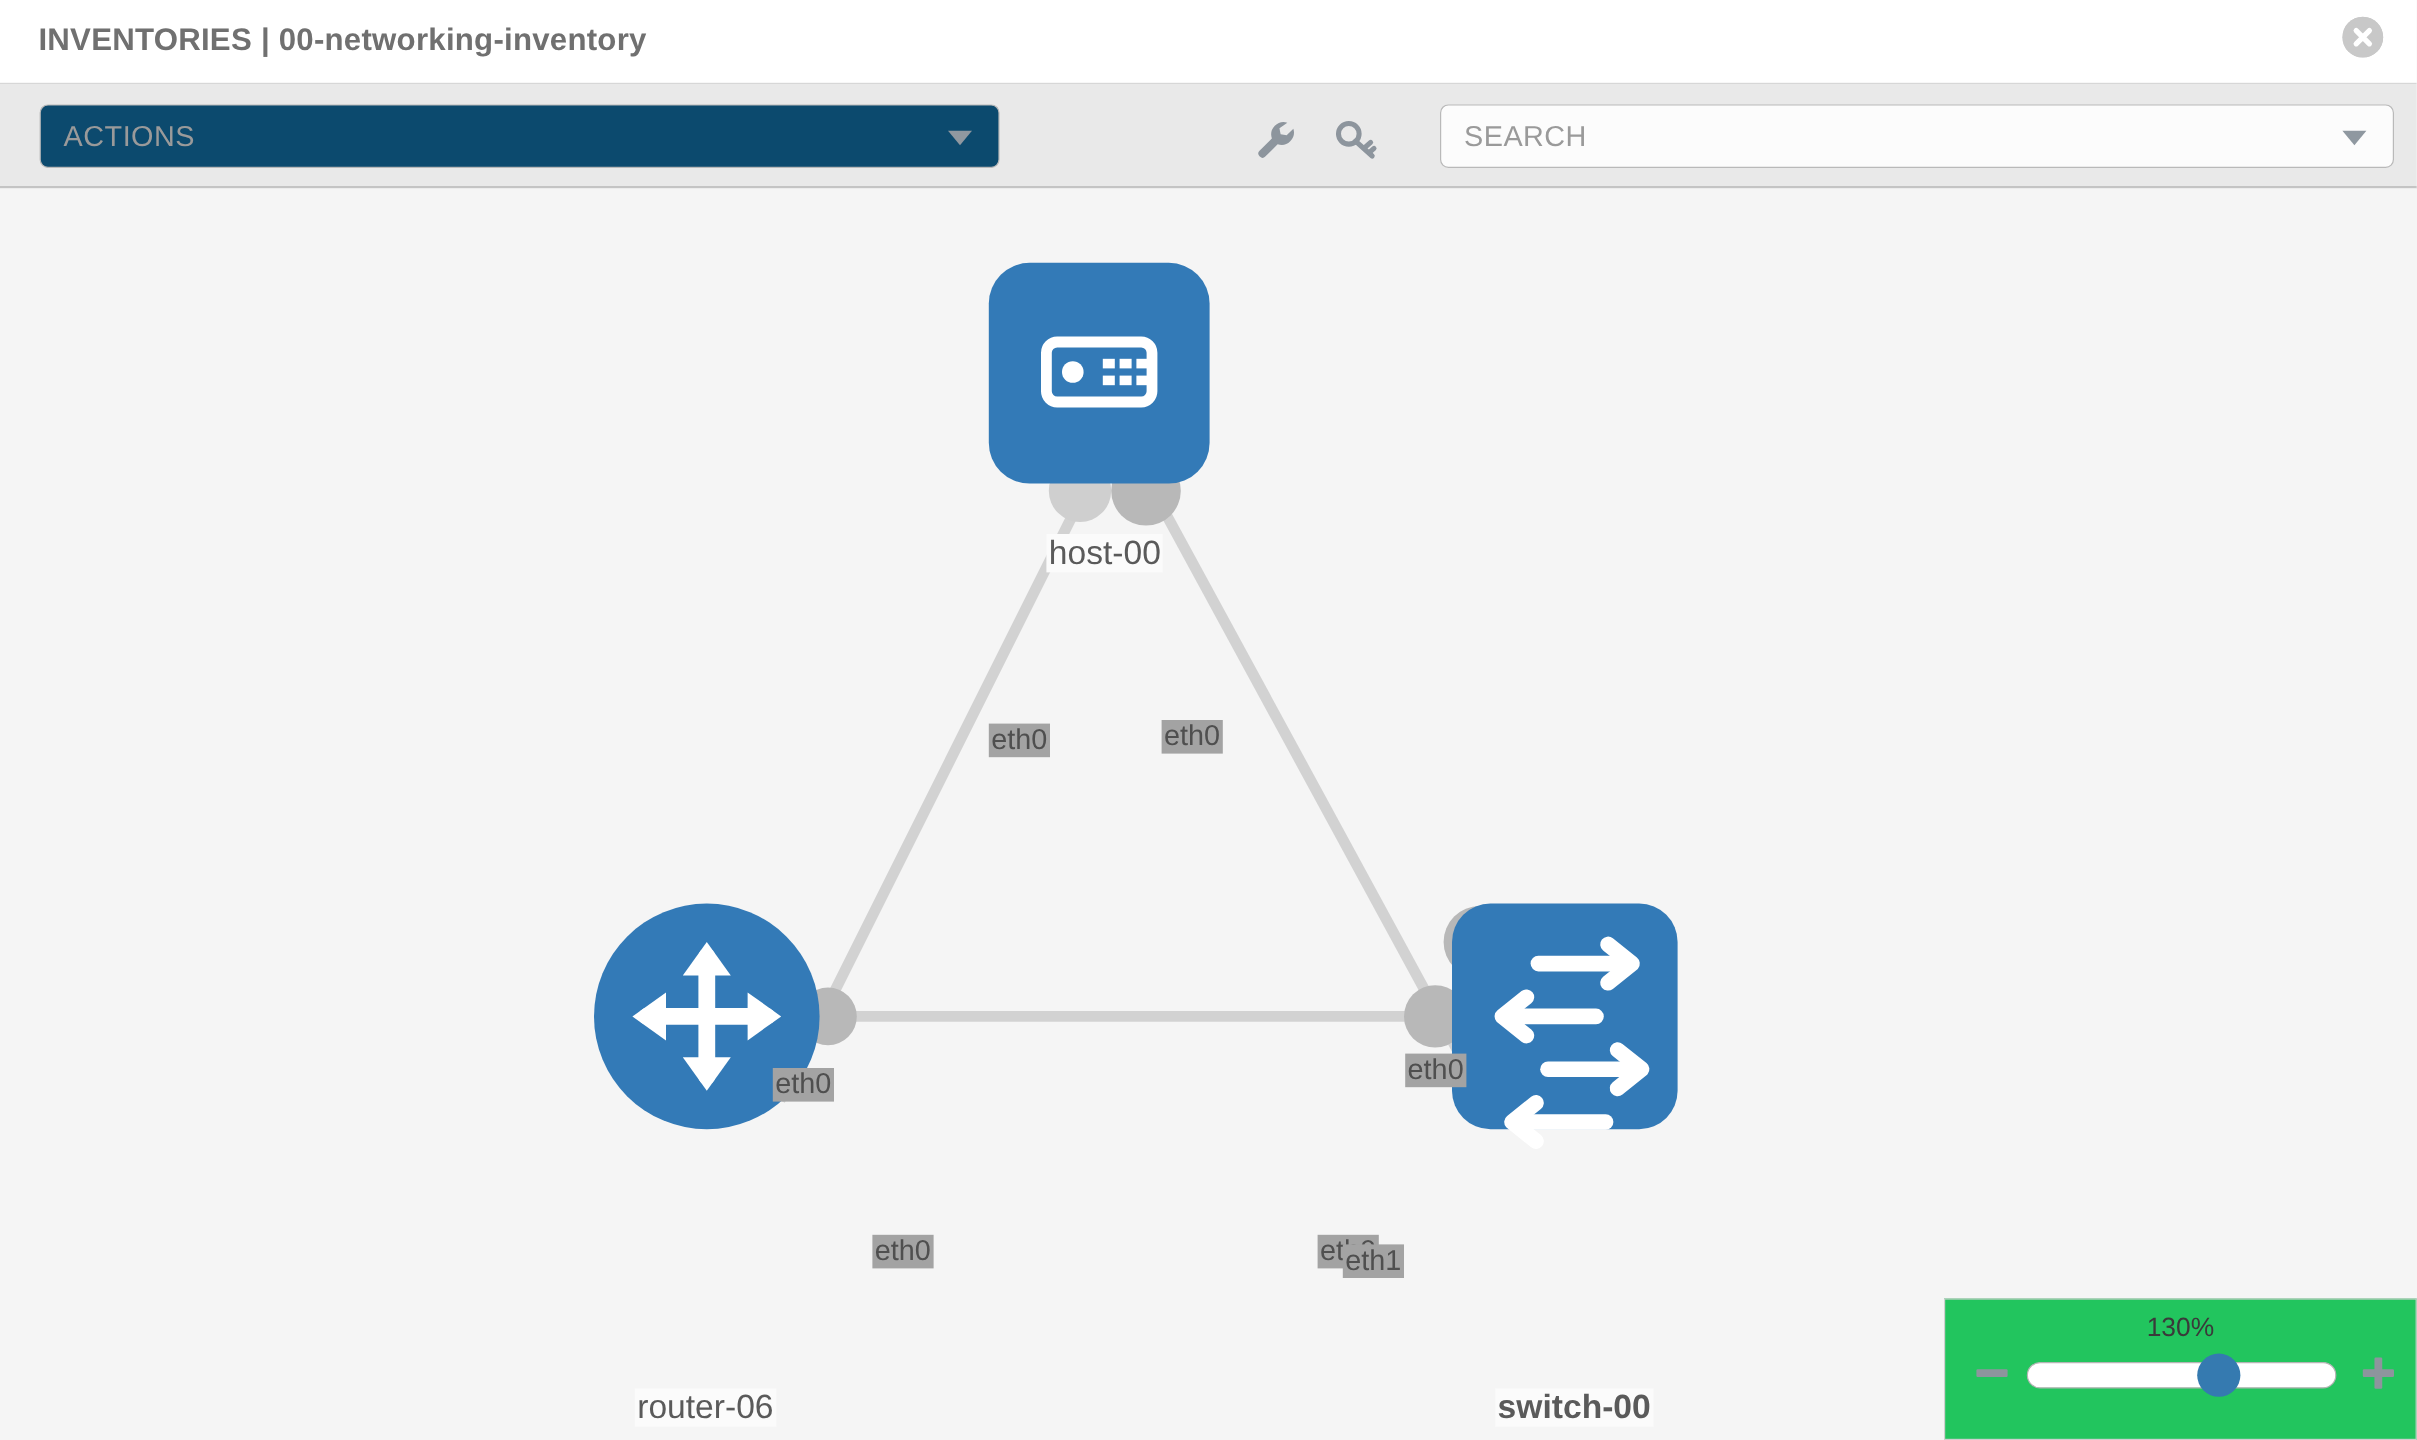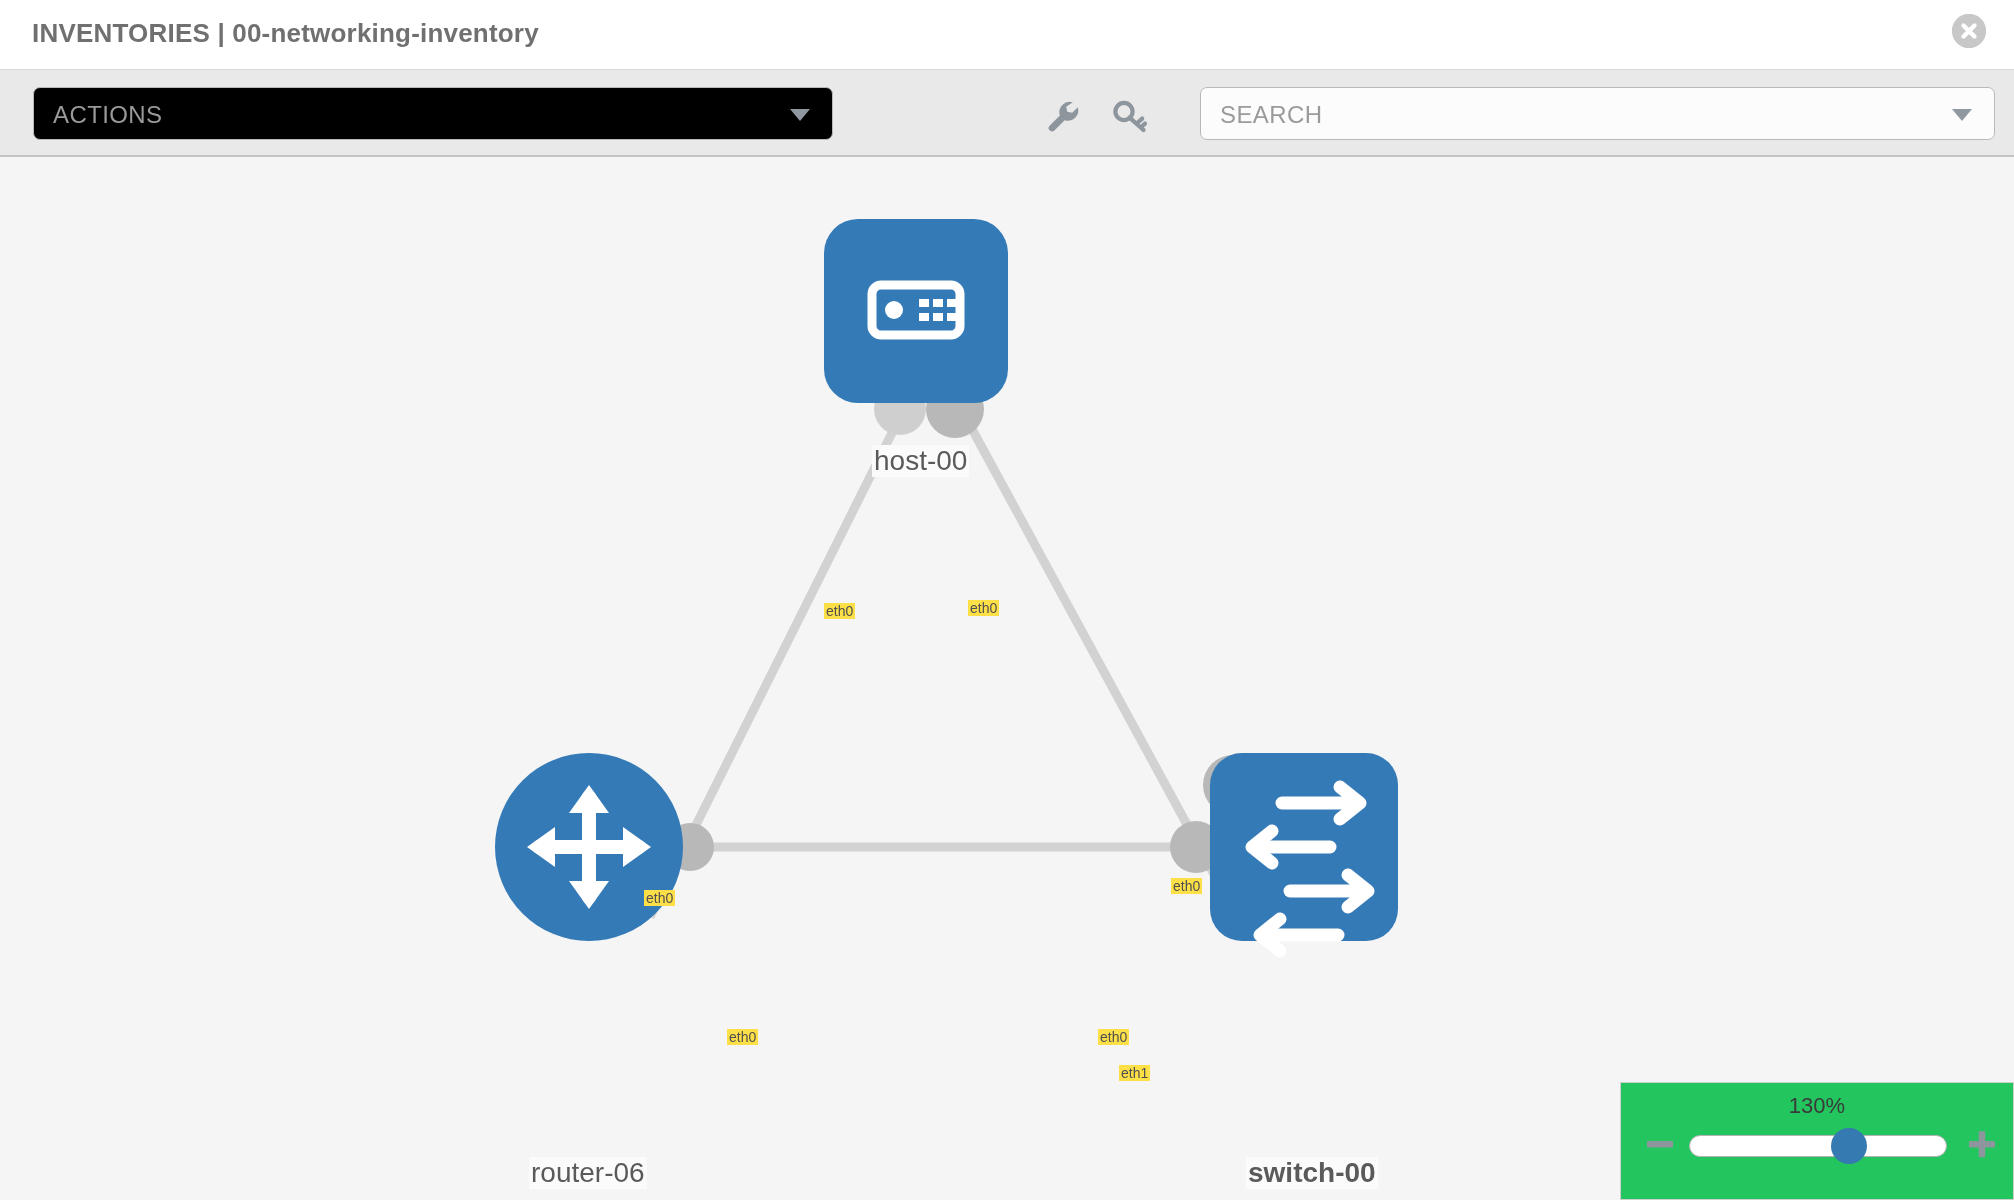--- a/index.html
+++ b/index.html
@@ -64,21 +64,21 @@
     background: #e9e9e9;
     border-bottom: 2px solid #c4c4c4;
     box-sizing: border-box;
   }
   .actions-select {
     position: absolute;
     left: 33px;
     top: 17px;
     width: 800px;
     height: 53px;
-    background: #000000;
+    background: #0c4a6e;
     border: 1px solid #b9b9b9;
     border-radius: 7px;
     box-sizing: border-box;
     cursor: pointer;
   }
   .actions-select .label {
     position: absolute;
     left: 19px;
     top: 13px;
     font-size: 24px;
@@ -148,23 +148,23 @@
     position: absolute;
     font-size: 28px;
     color: #5a5a5a;
     background: #fbfbfb;
     white-space: nowrap;
     padding: 0 2px;
     line-height: 1.15;
   }
   .iface-label {
     position: absolute;
-    font-size: 14px;
+    font-size: 24px;
     color: #4f4f4f;
-    background: #fde047;
+    background: #a3a3a3;
     white-space: nowrap;
     padding: 0 2px;
     line-height: 1.15;
   }
 
   
   .zoom-widget {
     position: absolute;
     left: 1620px;
     top: 1082px;
@@ -339,21 +339,21 @@
     <div class="iface-label" style="left:968px; top:443px;">eth0</div>
 
     <div class="iface-label" style="left:644px; top:733px;">eth0</div>
 
     <div class="iface-label" style="left:1171px; top:721px;">eth0</div>
 
     <div class="iface-label" style="left:727px; top:872px;">eth0</div>
 
     <div class="iface-label" style="left:1098px; top:872px;">eth0</div>
 
-    <div class="iface-label" style="left:1119px; top:908px;">eth1</div>
+    <div class="iface-label" style="left:1119px; top:880px;">eth1</div>
   </div>
 
   <div class="zoom-widget">
     <div class="zoom-level">130%</div>
 
     <div class="zoom-minus">
       <svg width="34" height="34" viewBox="0 0 34 34">
         <rect x="4" y="14" width="26" height="6.5" rx="1" fill="#8d959d"></rect>
       </svg>
     </div>

